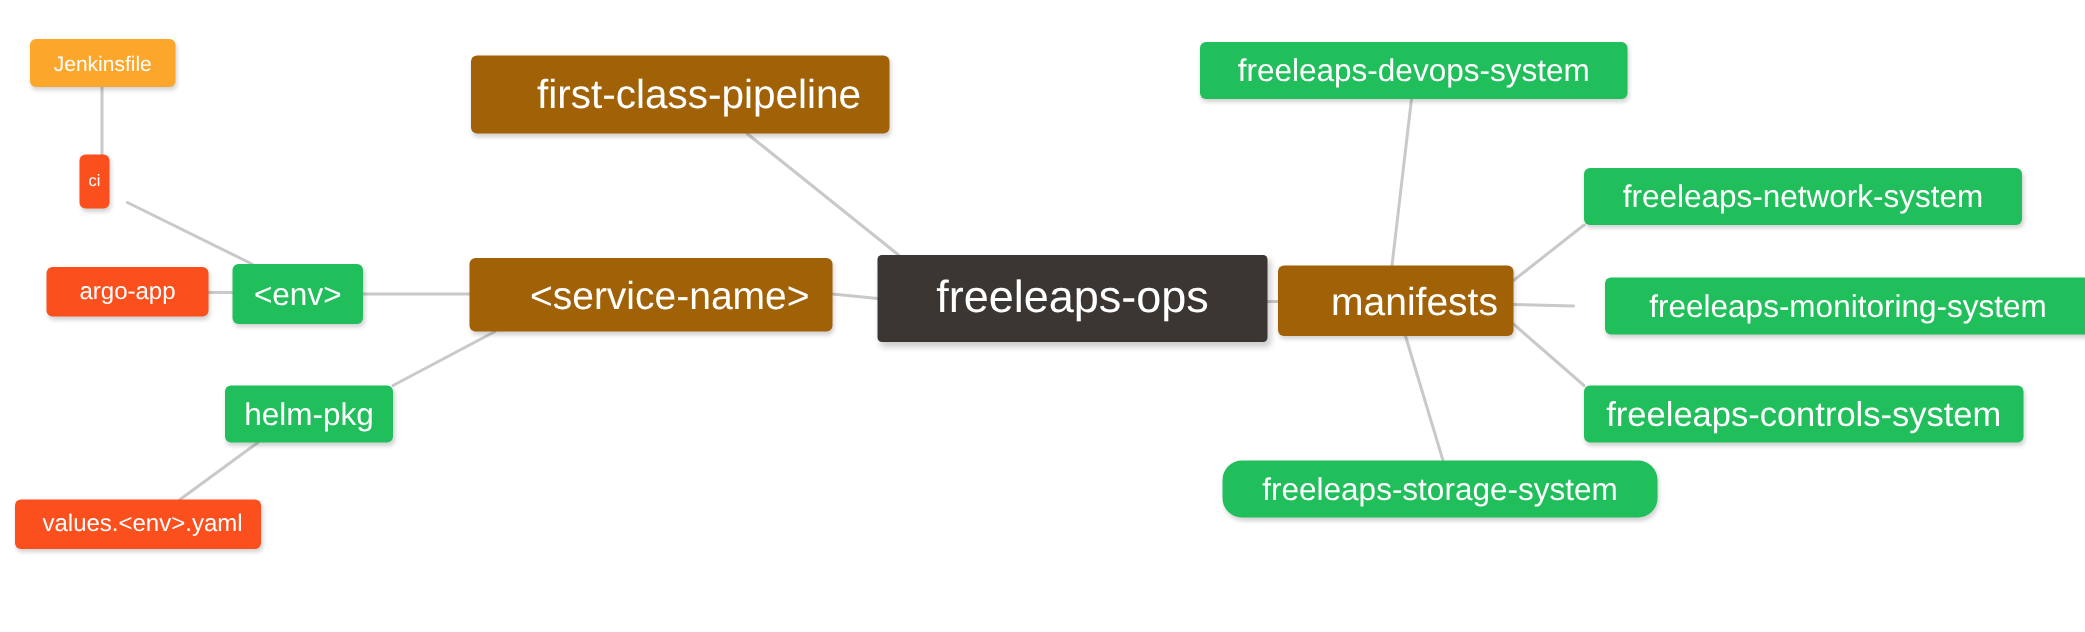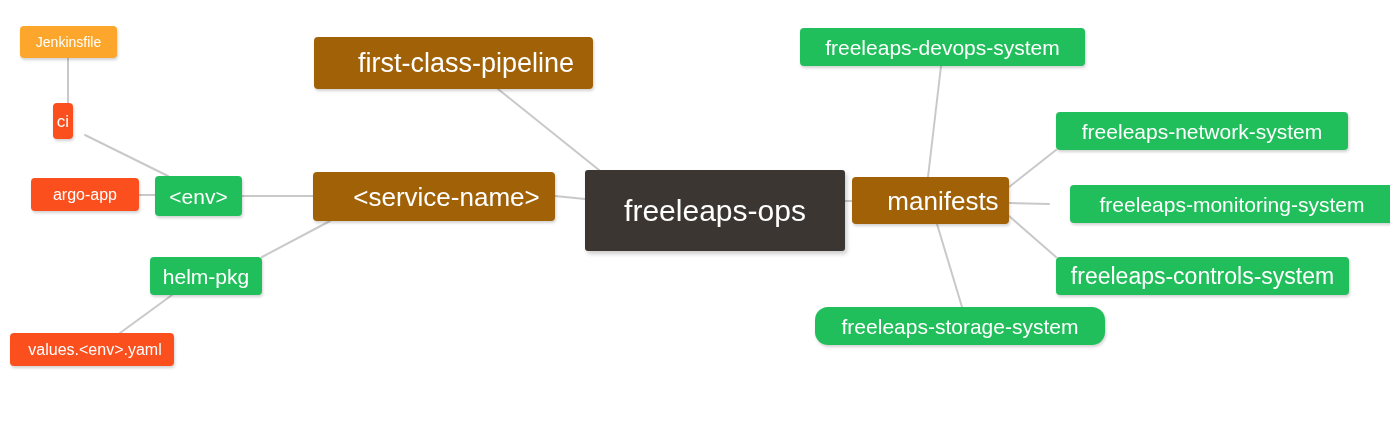--- a/index.html
+++ b/index.html
@@ -65,27 +65,27 @@
       <line x1="68" y1="58" x2="68" y2="103" stroke="#c9c9c9" stroke-width="2" stroke-linecap="round"></line>
       <line x1="262" y1="257" x2="330" y2="221" stroke="#c9c9c9" stroke-width="2" stroke-linecap="round"></line>
       <line x1="120" y1="333" x2="172" y2="295" stroke="#c9c9c9" stroke-width="2" stroke-linecap="round"></line>
       <line x1="928" y1="177" x2="941" y2="66" stroke="#c9c9c9" stroke-width="2" stroke-linecap="round"></line>
       <line x1="1009" y1="187" x2="1056" y2="150" stroke="#c9c9c9" stroke-width="2" stroke-linecap="round"></line>
       <line x1="1009" y1="203" x2="1049" y2="204" stroke="#c9c9c9" stroke-width="2" stroke-linecap="round"></line>
       <line x1="1009" y1="216" x2="1056" y2="257" stroke="#c9c9c9" stroke-width="2" stroke-linecap="round"></line>
       <line x1="937" y1="224" x2="962" y2="307" stroke="#c9c9c9" stroke-width="2" stroke-linecap="round"></line>
     </svg>
   <div id="node-layer">
-      <div class="node root" style="left: 585px; top: 170px; width: 260px; height: 81px; font-size: 30px;">freeleaps-ops</div>
+      <div class="node root" style="left: 585px; top: 170px; width: 260px; height: 58px; font-size: 30px;">freeleaps-ops</div>
       <div class="node blue" style="left: 314px; top: 37px; width: 279px; height: 52px; font-size: 27px;">first-class-pipeline</div>
       <div class="node blue" style="left: 313px; top: 172px; width: 242px; height: 49px; font-size: 26px;">&lt;service-name&gt;</div>
       <div class="node blue" style="left: 852px; top: 177px; width: 157px; height: 47px; font-size: 26px;">manifests</div>
       <div class="node green" style="left: 155px; top: 176px; width: 87px; height: 40px; font-size: 21px;">&lt;env&gt;</div>
       <div class="node green" style="left: 150px; top: 257px; width: 112px; height: 38px; font-size: 21px;">helm-pkg</div>
-      <div class="node red" style="left: 53px; top: 103px; width: 17px; height: 36px; font-size: 17px;">ci</div>
+      <div class="node red" style="left: 53px; top: 103px; width: 17px; height: 36px; font-size: 11px;">ci</div>
       <div class="node orange" style="left: 20px; top: 26px; width: 97px; height: 32px; font-size: 14px;">Jenkinsfile</div>
       <div class="node red" style="left: 31px; top: 178px; width: 108px; height: 33px; font-size: 16px;">argo-app</div>
       <div class="node red" style="left: 10px; top: 333px; width: 164px; height: 33px; font-size: 16px; padding-left: 16px;">values.&lt;env&gt;.yaml</div>
       <div class="node green" style="left: 800px; top: 28px; width: 285px; height: 38px; font-size: 21px;">freeleaps-devops-system</div>
       <div class="node green" style="left: 1056px; top: 112px; width: 292px; height: 38px; font-size: 21px;">freeleaps-network-system</div>
       <div class="node green" style="left: 1049px; top: 185px; width: 324px; height: 38px; font-size: 21px; margin-left: 21px;">freeleaps-monitoring-system</div>
       <div class="node green" style="left: 1056px; top: 257px; width: 293px; height: 38px; font-size: 23px;">freeleaps-controls-system</div>
       <div class="node green" style="left: 815px; top: 307px; width: 290px; height: 38px; font-size: 21px; border-radius: 13px;">freeleaps-storage-system</div>
     </div>
 </div>

